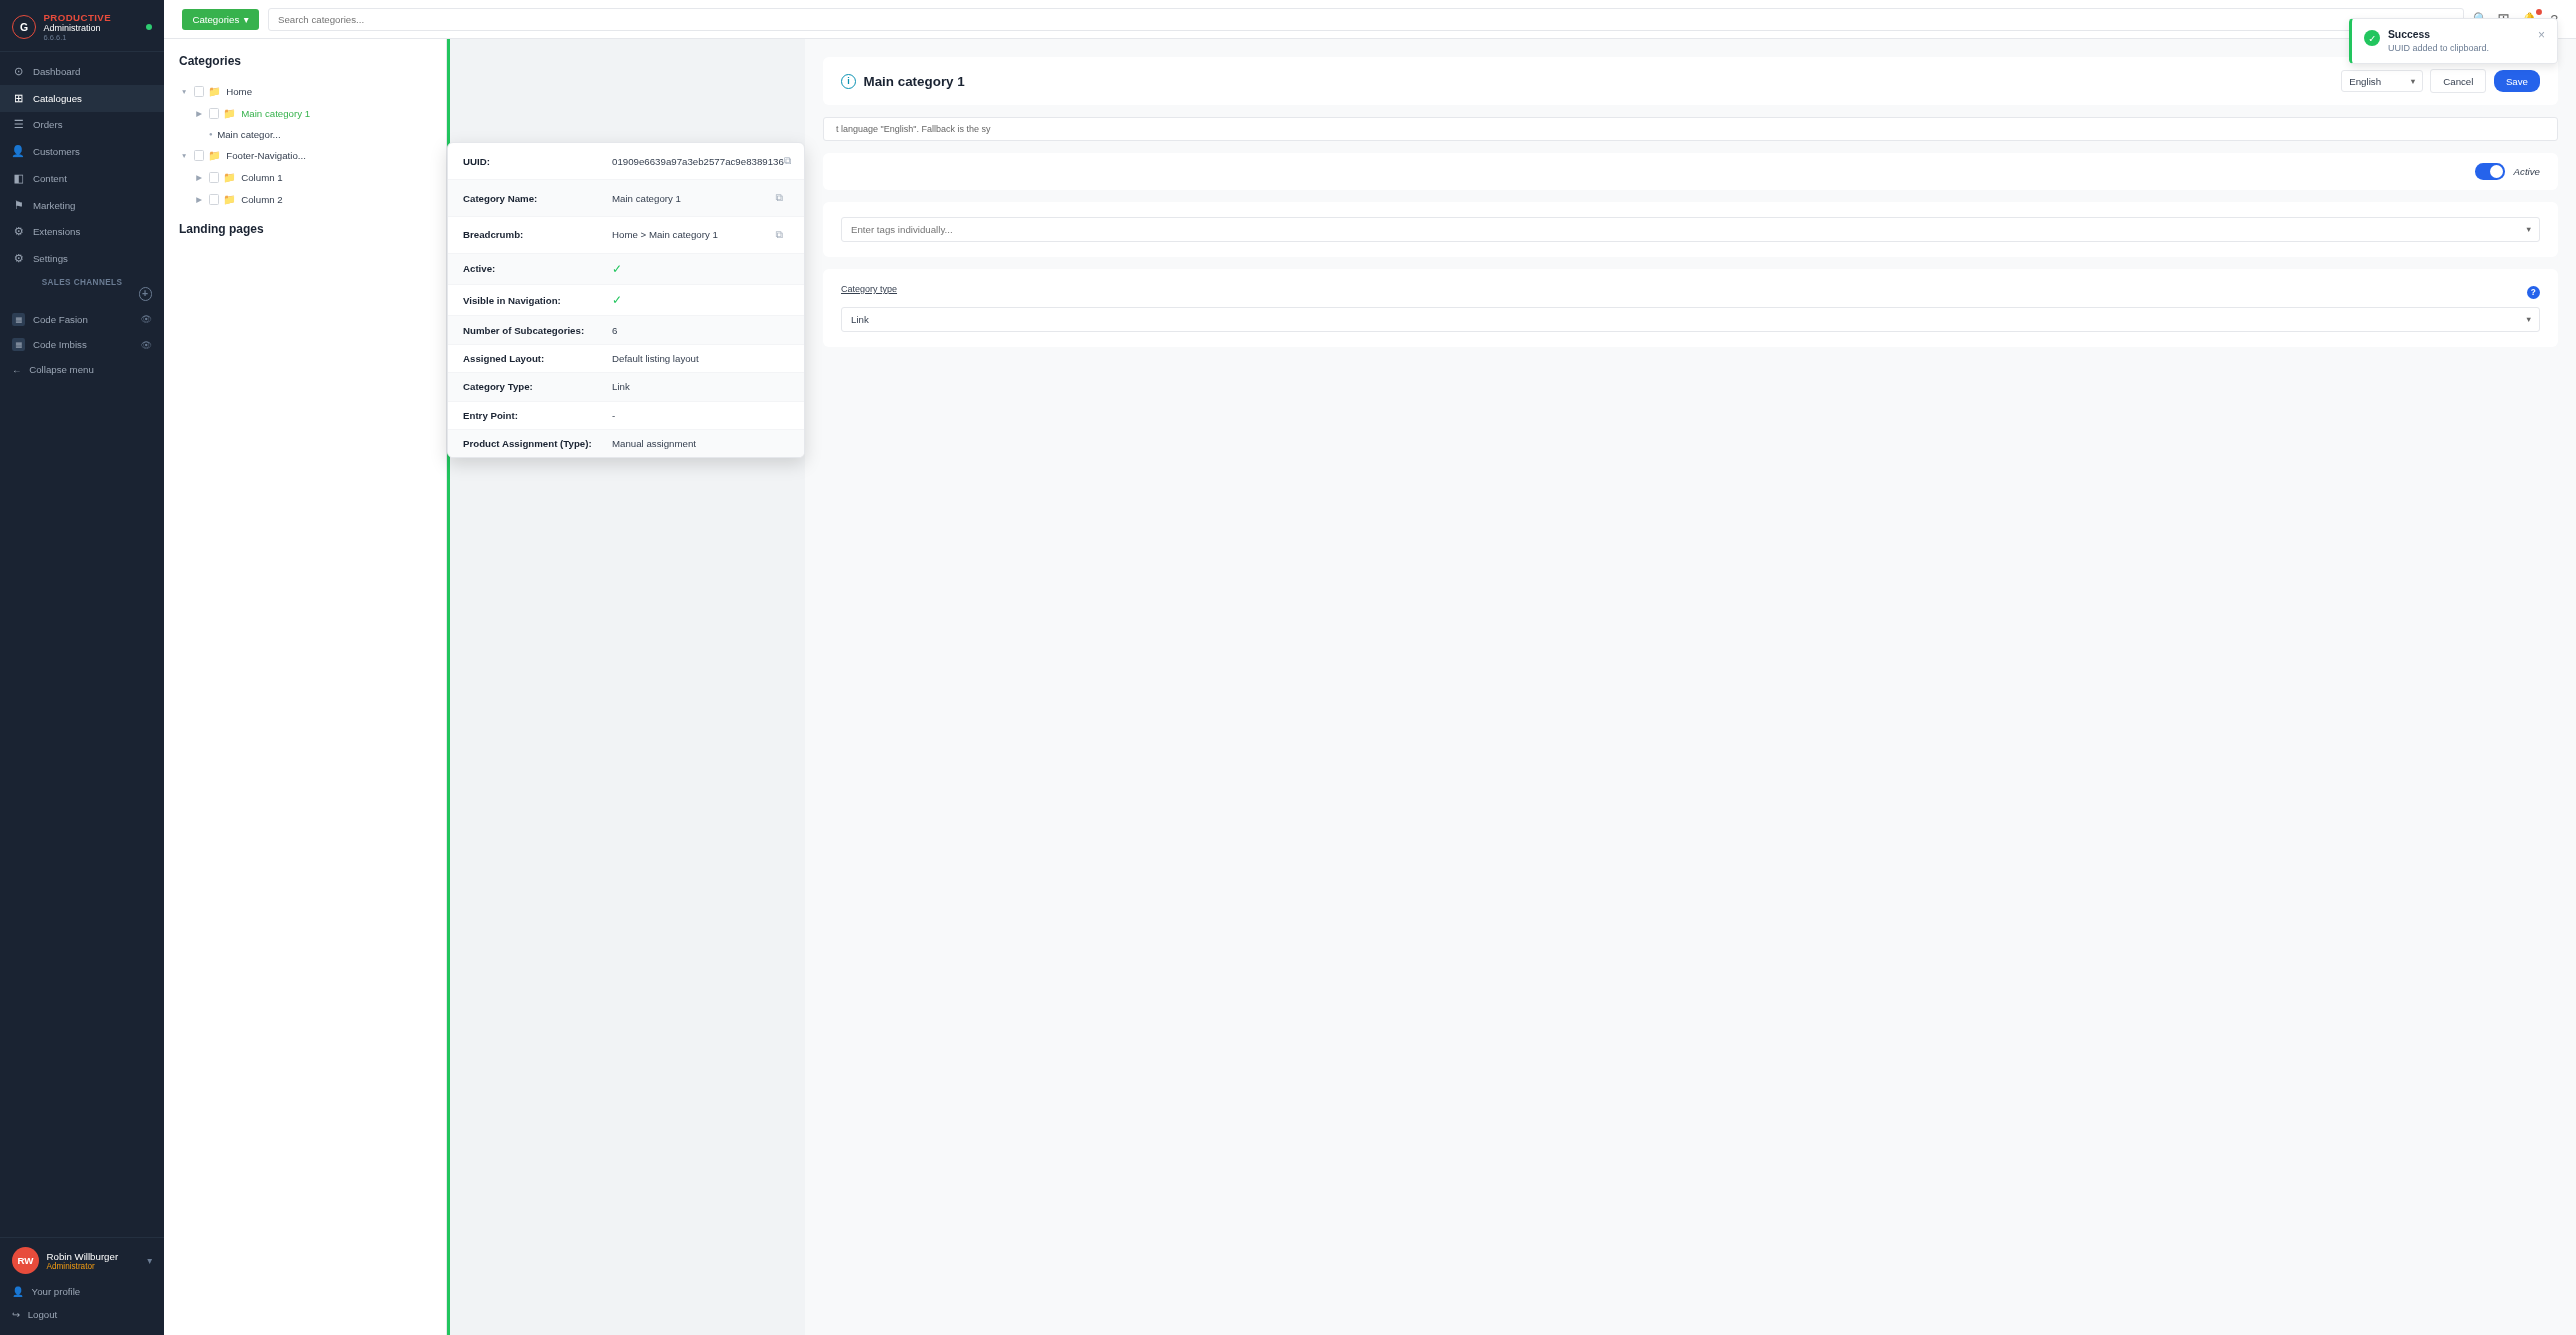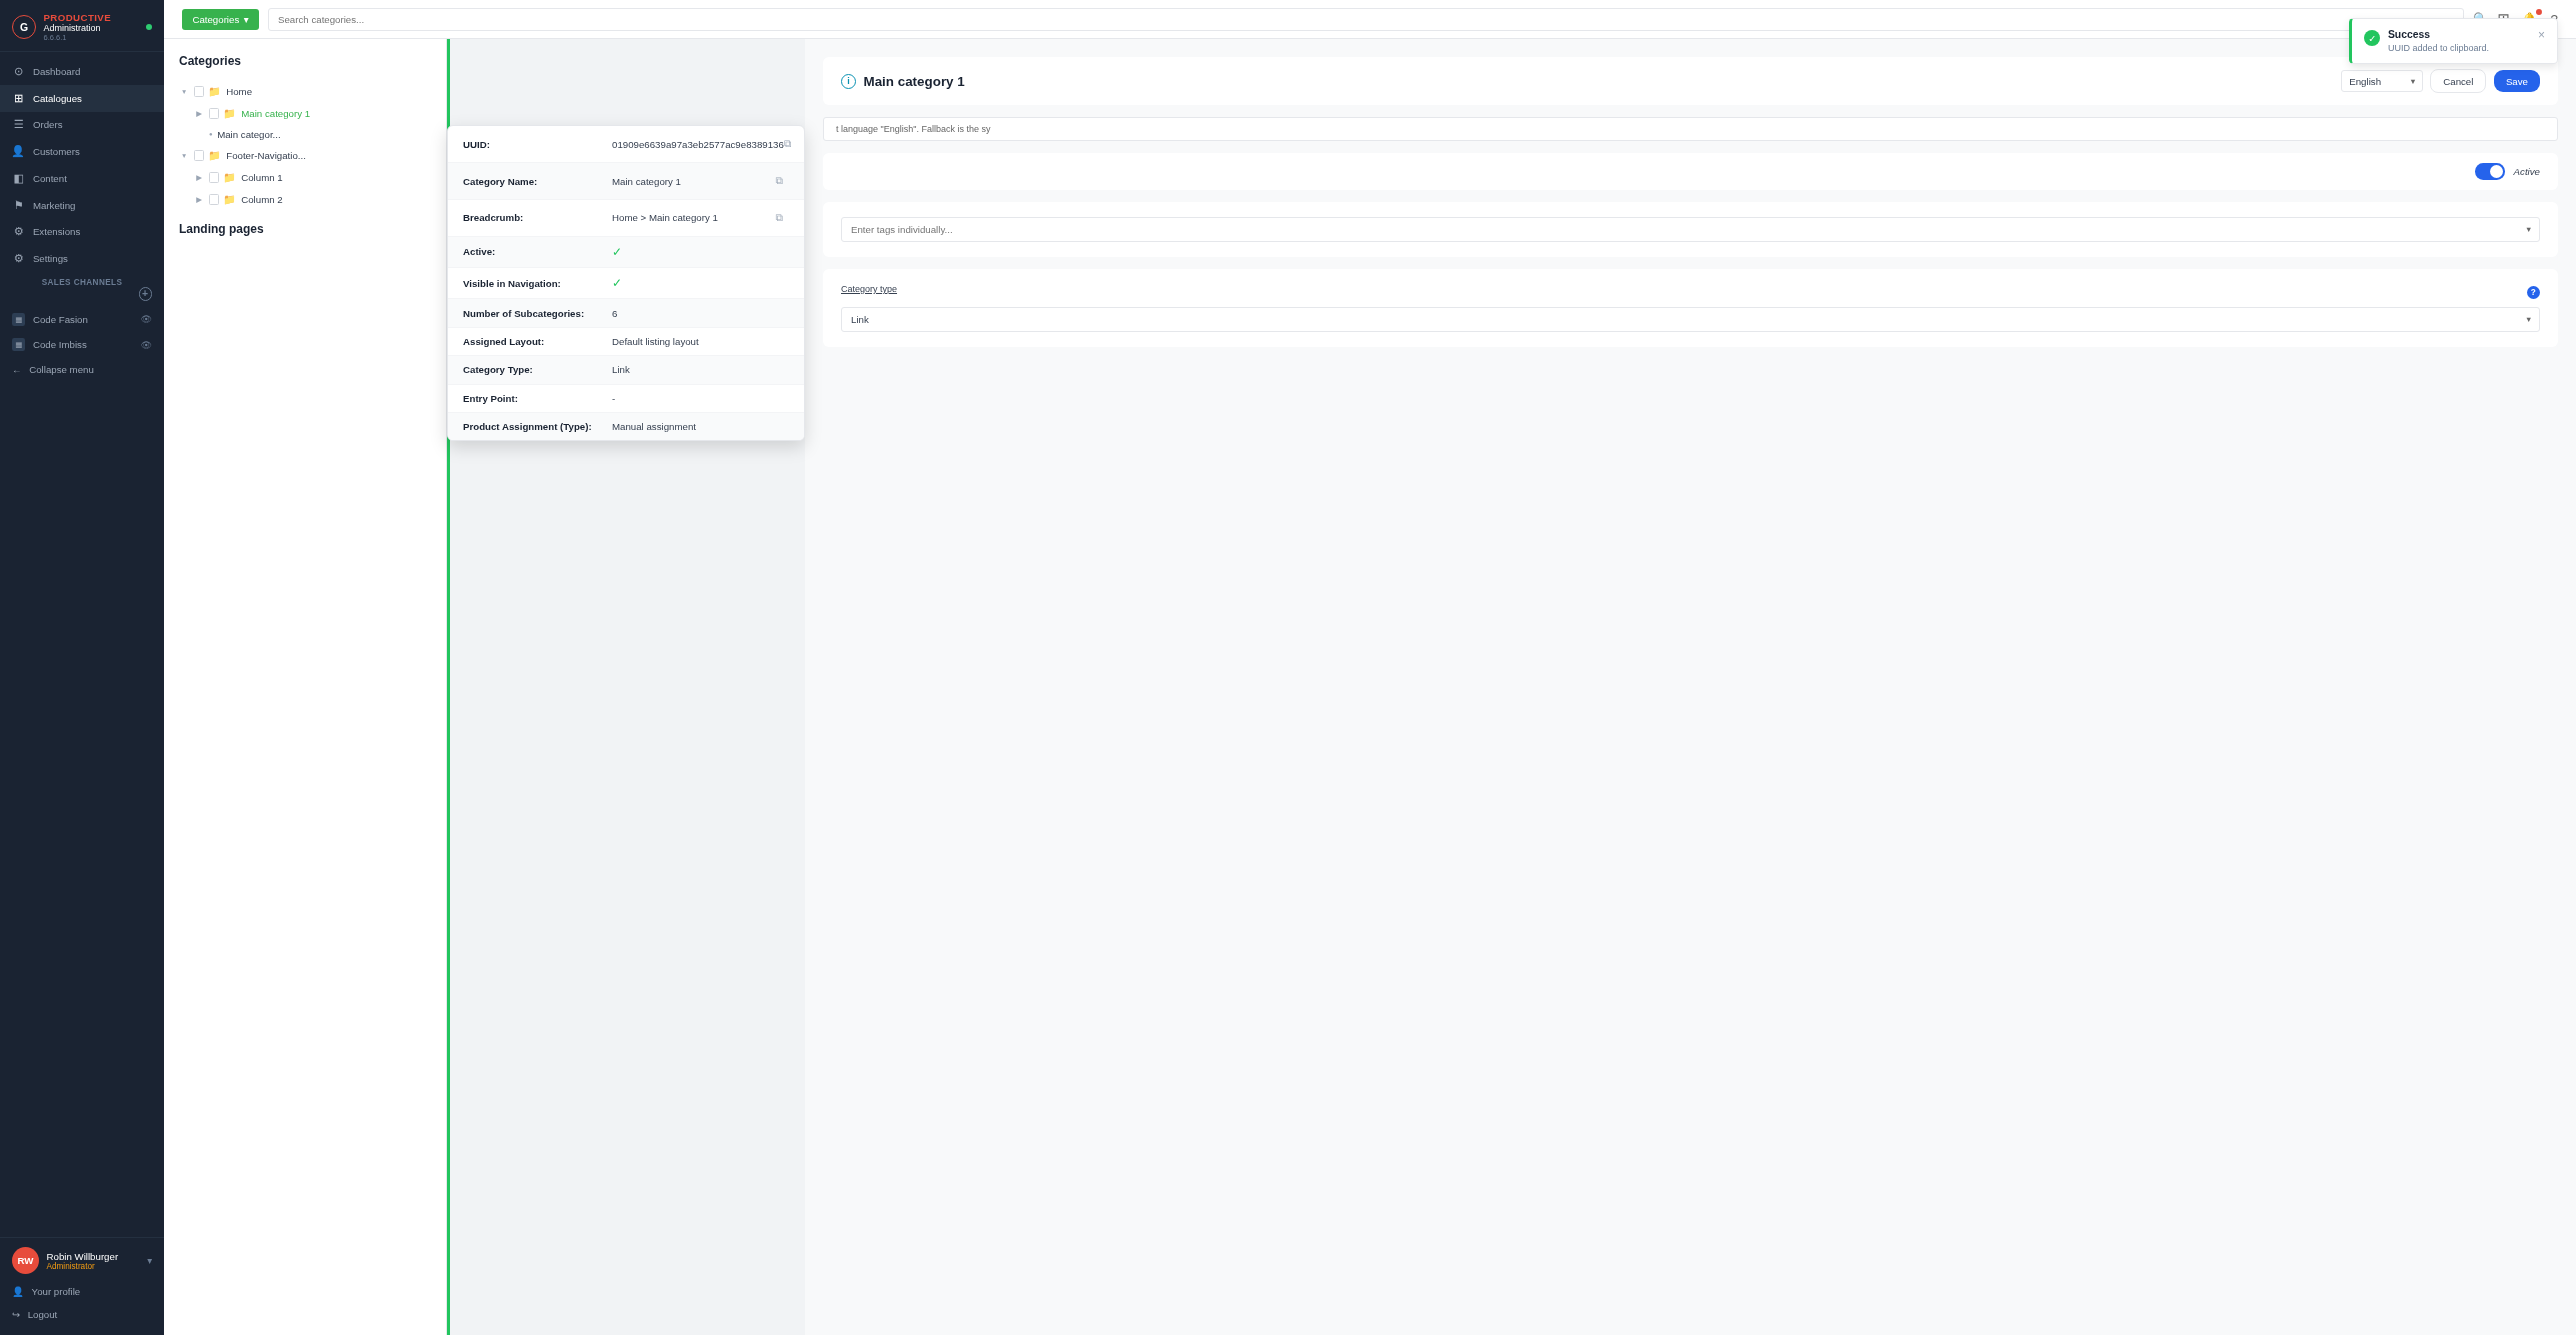--- a/index.html
+++ b/index.html
@@ -319,21 +319,21 @@
       right: 6px;
       top: 50%;
       transform: translateY(-50%);
       font-size: 7.5px;
       color: #666;
       pointer-events: none;
     }
     .cancel-btn {
       border: 0.7px solid #e5e7eb;
       background: #fff;
-      border-radius: 8px;
+      border-radius: 3px;
       padding: 5.2px 12px;
       font-size: 9.7px;
       color: #374151;
       cursor: pointer;
     }
     .save-btn {
       background: #2563eb;
       color: white;
       border: none;
       border-radius: 9px;
@@ -457,21 +457,21 @@
     .section-title {
       font-size: 11.2px;
       font-weight: 600;
       color: #1a2332;
       margin-bottom: 12px;
     }
 
     
     .tooltip-popup {
       position: absolute;
-      top: 86px;
+      top: 103px;
       left: 283px;
       width: 358px;
       background: white;
       border: 0.7px solid #e5e7eb;
       border-radius: 6px;
       box-shadow: 0 6px 18px rgba(0,0,0,0.15);
       z-index: 100;
       overflow: hidden;
     }
     .tooltip-row {

